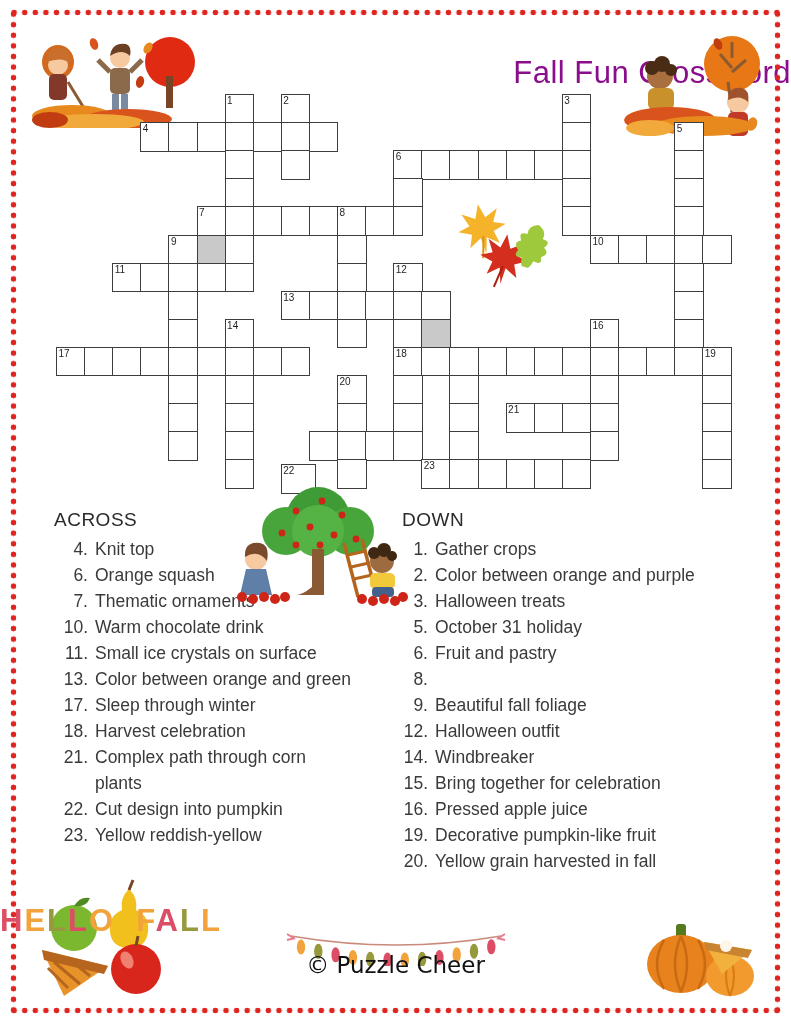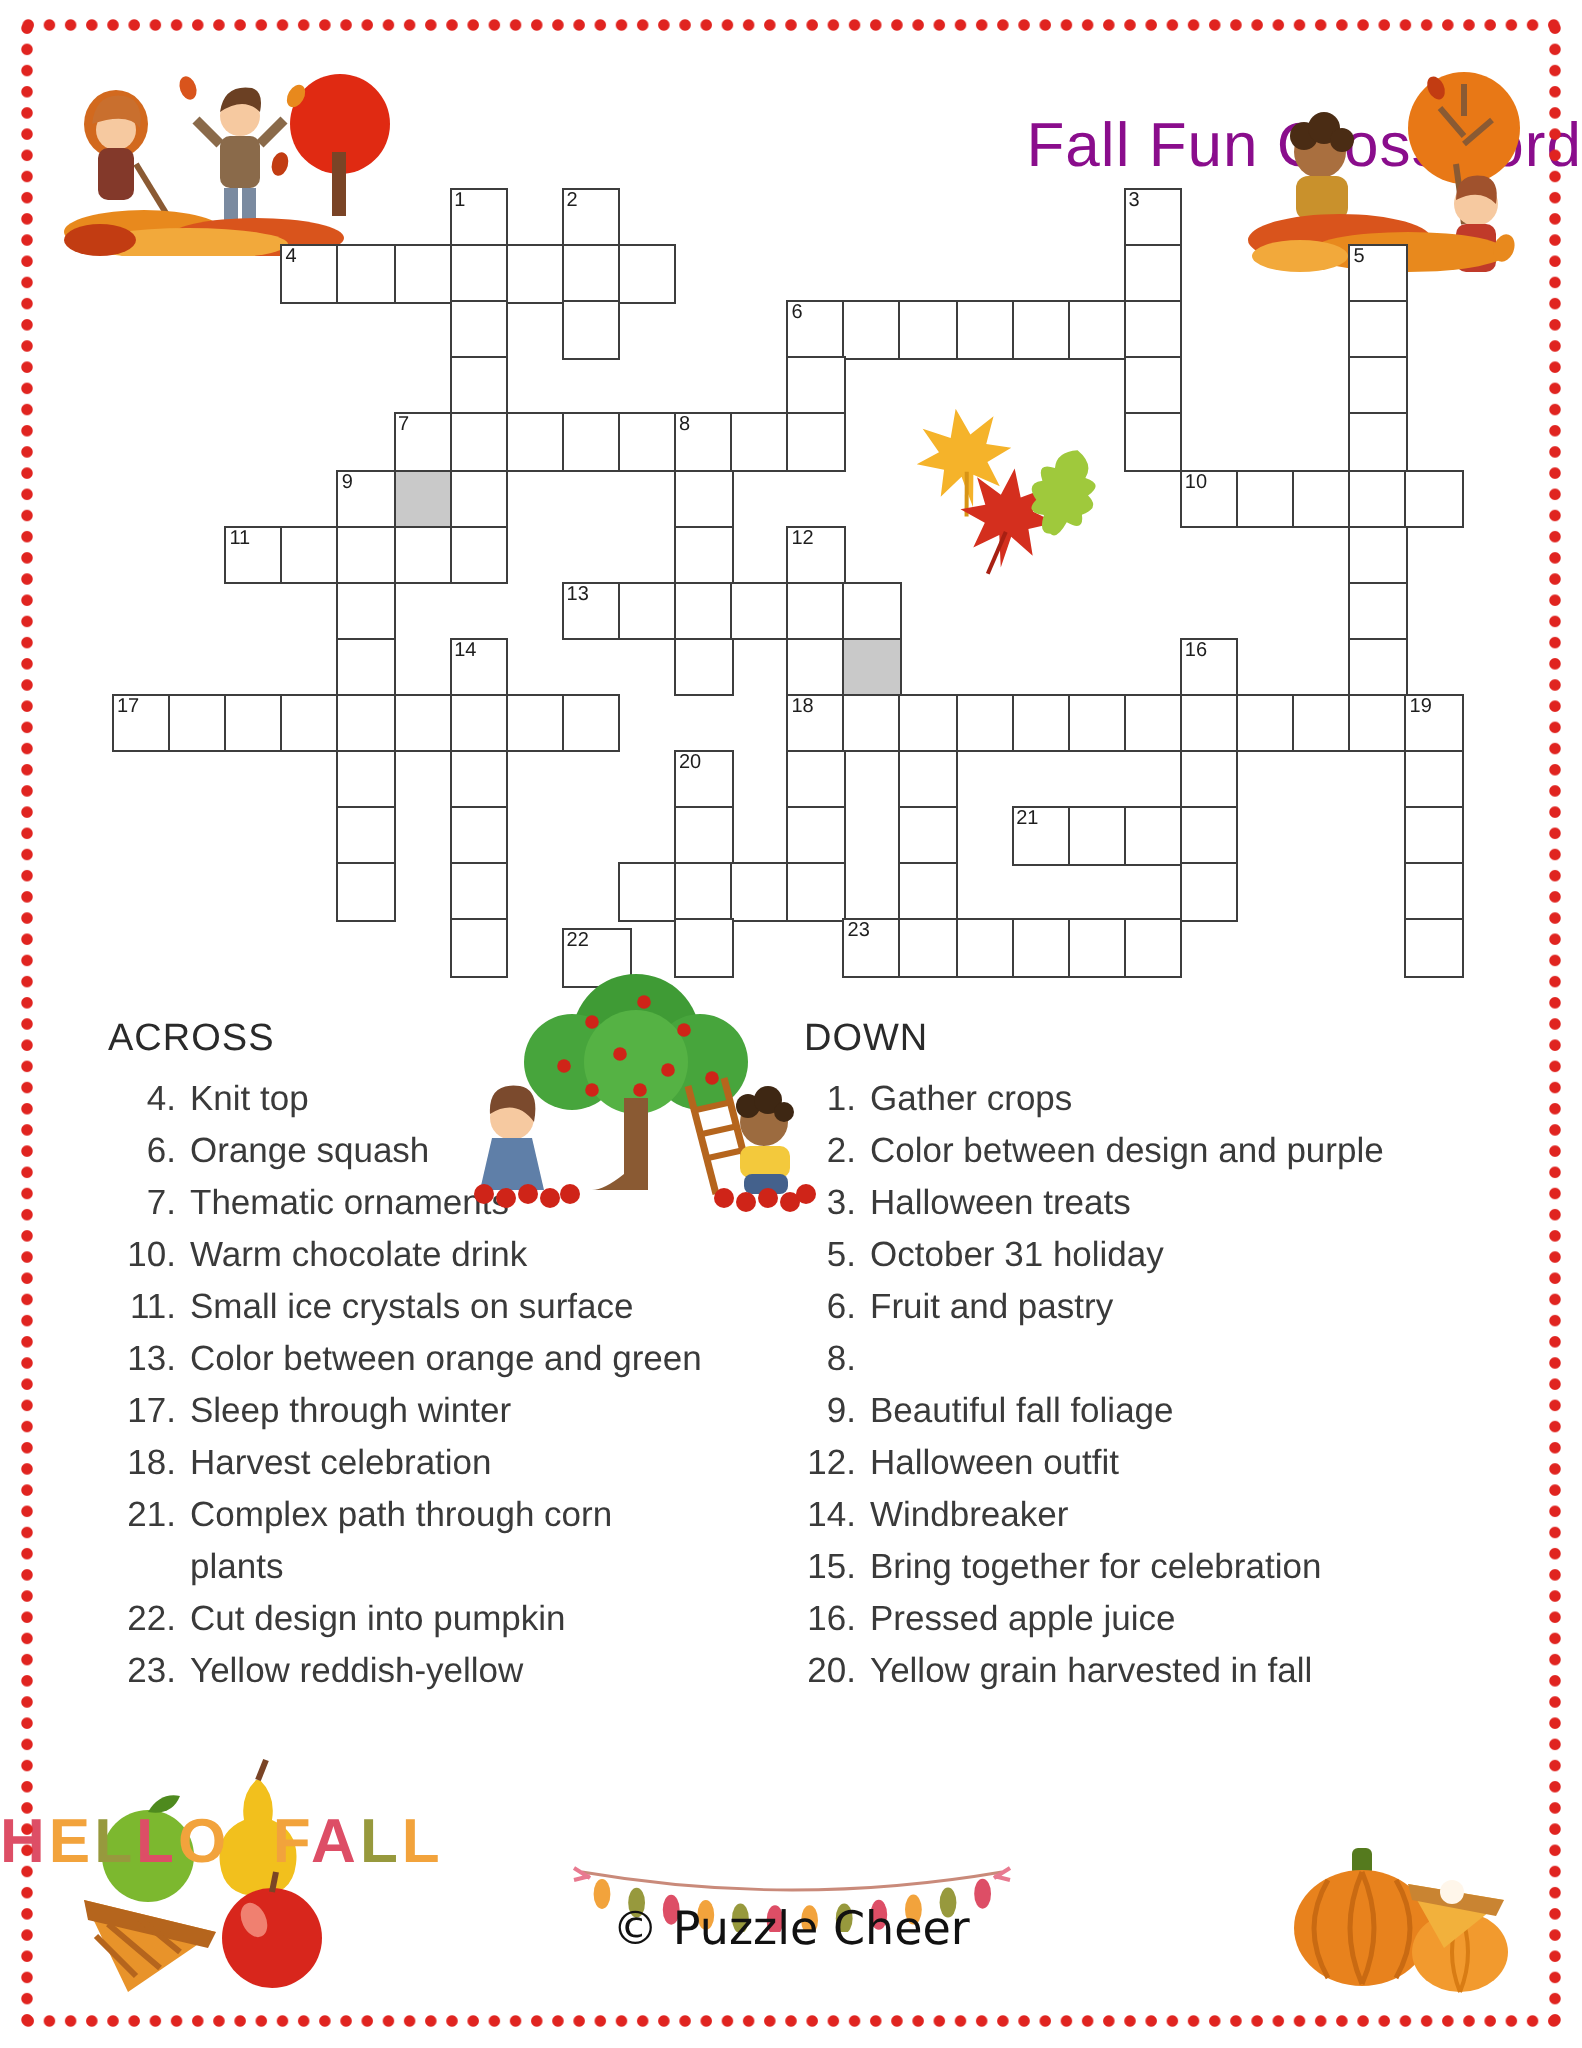--- a/index.html
+++ b/index.html
@@ -334,21 +334,21 @@
         <span class="ctext">Yellow reddish-yellow</span>
       </div>
     </div>
   <div id="down-list" class="clue-list" style="left:402px;top:536px;width:360px">
       <div class="clue">
         <span class="cnum">1.</span>
         <span class="ctext">Gather crops</span>
       </div>
       <div class="clue">
         <span class="cnum">2.</span>
-        <span class="ctext">Color between design and purple</span>
+        <span class="ctext">Color between orange and purple</span>
       </div>
       <div class="clue">
         <span class="cnum">3.</span>
         <span class="ctext">Halloween treats</span>
       </div>
       <div class="clue">
         <span class="cnum">5.</span>
         <span class="ctext">October 31 holiday</span>
       </div>
       <div class="clue">
@@ -370,20 +370,24 @@
         <span class="cnum">14.</span>
         <span class="ctext">Windbreaker</span>
       </div>
       <div class="clue">
         <span class="cnum">15.</span>
         <span class="ctext">Bring together for celebration</span>
       </div>
       <div class="clue">
         <span class="cnum">16.</span>
         <span class="ctext">Pressed apple juice</span>
+      </div>
+      <div class="clue">
+        <span class="cnum">19.</span>
+        <span class="ctext">Decorative pumpkin-like fruit</span>
       </div>
       <div class="clue">
         <span class="cnum">20.</span>
         <span class="ctext">Yellow grain harvested in fall</span>
       </div>
     </div>
 
   <svg class="art" style="left:226px;top:487px" width="184" height="120" viewBox="0 0 184 120">
     <circle cx="92" cy="32" r="32" fill="#3f9b35"></circle>
     <circle cx="60" cy="44" r="24" fill="#47a53c"></circle>

